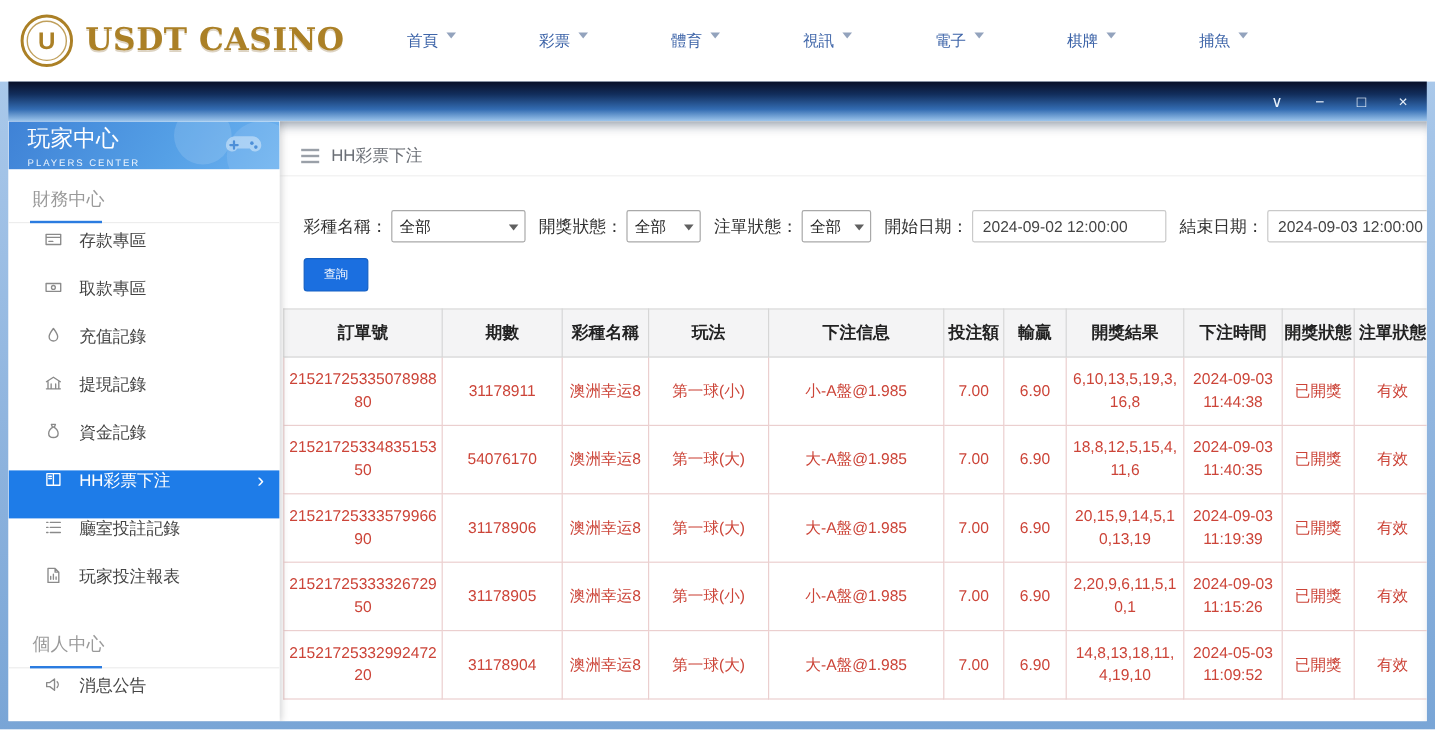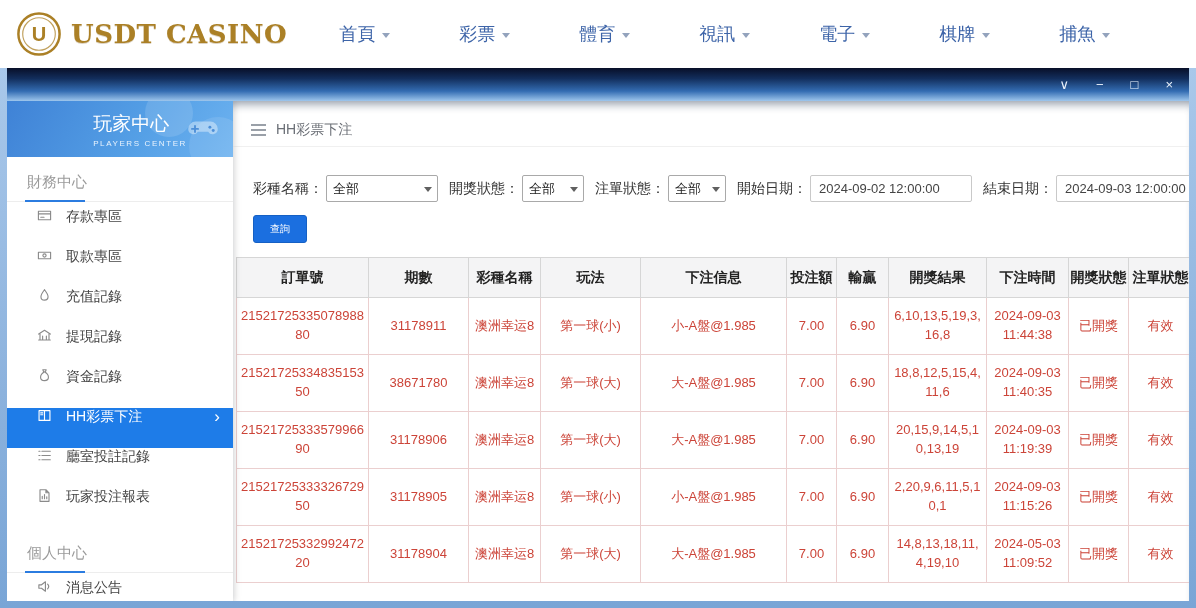--- a/index.html
+++ b/index.html
@@ -5,38 +5,38 @@
   * { margin:0; padding:0; box-sizing:border-box; }
   html,body { width:1196px; height:608px; overflow:hidden; }
   body { font-family:"Liberation Sans","DejaVu Sans",sans-serif; background:#fff; color:#333; }
 
   
   .topbar { height:68px; display:flex; align-items:center; padding:0 16px; background:#fff; }
   .logo { display:flex; align-items:center; gap:9px; cursor:pointer; }
   .logo-text { font-family:"DejaVu Serif","Liberation Serif",serif; font-size:26px; font-weight:bold;
                color:var(--gold); letter-spacing:0.5px; text-shadow:0 1px 0 rgba(120,80,10,0.25); }
   .topnav { display:flex; margin-left:52px; gap:69px; }
-  .nav-item { display:flex; align-items:center; gap:7px; color:var(--nav-blue); font-size:18px; cursor:pointer; white-space:nowrap; }
+  .nav-item { display:flex; align-items:flex-start; gap:7px; color:var(--nav-blue); font-size:13px; cursor:pointer; white-space:nowrap; }
   .chev { width:0; height:0; border-left:4px solid transparent; border-right:4px solid transparent;
           border-top:5px solid #93a3bd; margin-top:2px; }
 
   
   .frame { height:540px; background:linear-gradient(180deg,#a9c8ea 0%,#8cb2dd 60%,#79a5d6 100%); padding:0 7px 7px; }
   .titlebar { height:33px; display:flex; justify-content:flex-end; align-items:center; padding-right:16px;
               background:linear-gradient(180deg,#080f28 0%,#122e5c 32%,#336cb2 70%,#9ec6ec 100%); }
   .win-controls { display:flex; gap:27px; }
   .win-btn { color:#eaf2fb; font-size:13px; line-height:1; cursor:pointer; user-select:none; }
 
   .frame-body { display:flex; height:500px; background:#fff; overflow:hidden; }
 
   
   .sidebar { width:226px; flex:none; background:#fff; position:relative; z-index:2;
              box-shadow:3px 0 6px rgba(0,0,0,0.10); overflow:hidden; }
-  .sidebar-head { height:56px; background:linear-gradient(120deg,#3f82d6 0%,#55a0e6 60%,#6db2f0 100%);
-                  display:flex; align-items:center; justify-content:flex-end; padding:0 14px 0 16px;
+  .sidebar-head { height:40px; background:linear-gradient(120deg,#3f82d6 0%,#55a0e6 60%,#6db2f0 100%);
+                  display:flex; align-items:center; justify-content:space-between; padding:0 14px 0 16px;
                   position:relative; overflow:hidden; }
   .sidebar-head::before { content:""; position:absolute; right:40px; top:-12px; width:48px; height:48px;
                           border-radius:50%; background:rgba(255,255,255,0.13); }
   .sidebar-head::after  { content:""; position:absolute; right:-14px; bottom:-18px; width:58px; height:58px;
                           border-radius:50%; background:rgba(255,255,255,0.10); }
   .sb-title { color:#fff; font-size:19px; }
   .sb-sub   { color:#e9f3fd; font-size:8px; letter-spacing:1.6px; margin-top:2px; }
   .sb-gamepad { position:relative; z-index:1; }
 
   .section-title { padding:16px 0 9px 20px; color:#9a9a9a; font-size:15px;
@@ -316,21 +316,21 @@
                 <td class="c-bet-info">小-A盤@1.985</td>
                 <td class="c-bet-amount">7.00</td>
                 <td class="c-win-loss">6.90</td>
                 <td class="c-draw-result">6,10,13,5,19,3,16,8</td>
                 <td class="c-bet-time">2024-09-03 11:44:38</td>
                 <td class="c-draw-status">已開獎</td>
                 <td class="c-order-status">有效</td>
               </tr>
               <tr>
                 <td class="c-order-no">2152172533483515350</td>
-                <td class="c-period">38671780</td>
+                <td class="c-period">54076170</td>
                 <td class="c-lottery-name">澳洲幸运8</td>
                 <td class="c-play-type">第一球(大)</td>
                 <td class="c-bet-info">大-A盤@1.985</td>
                 <td class="c-bet-amount">7.00</td>
                 <td class="c-win-loss">6.90</td>
                 <td class="c-draw-result">18,8,12,5,15,4,11,6</td>
                 <td class="c-bet-time">2024-09-03 11:40:35</td>
                 <td class="c-draw-status">已開獎</td>
                 <td class="c-order-status">有效</td>
               </tr>

